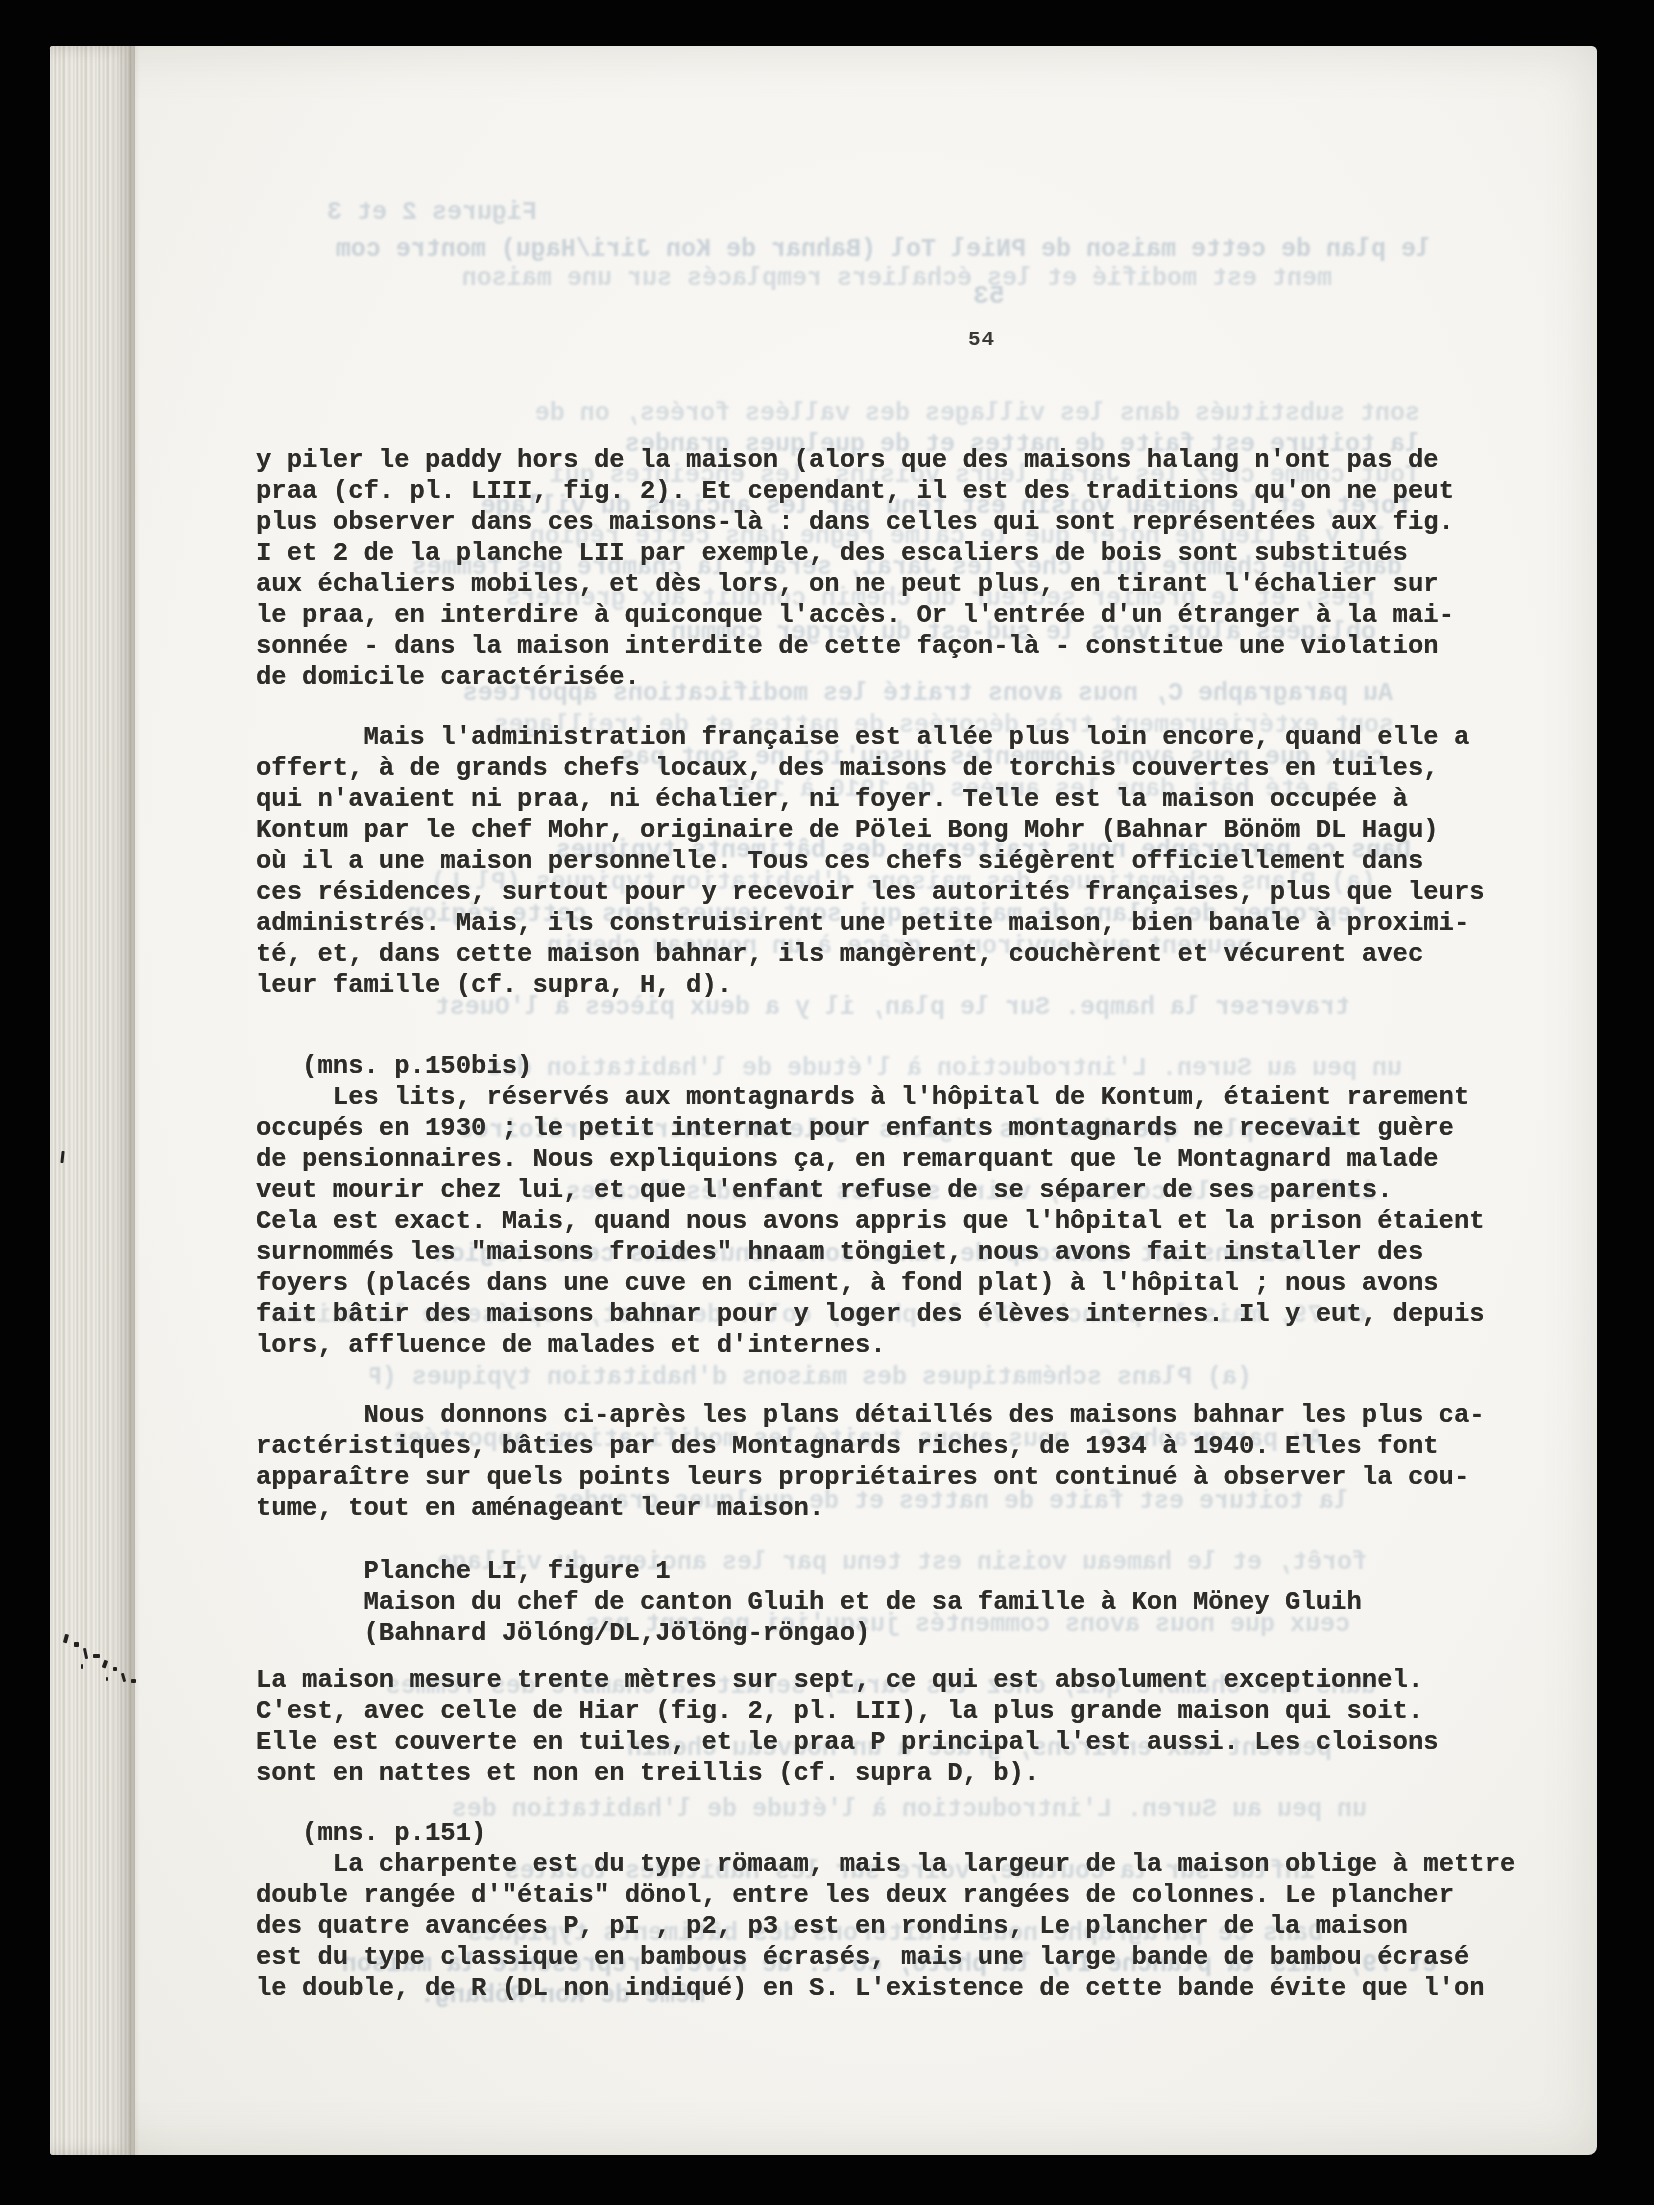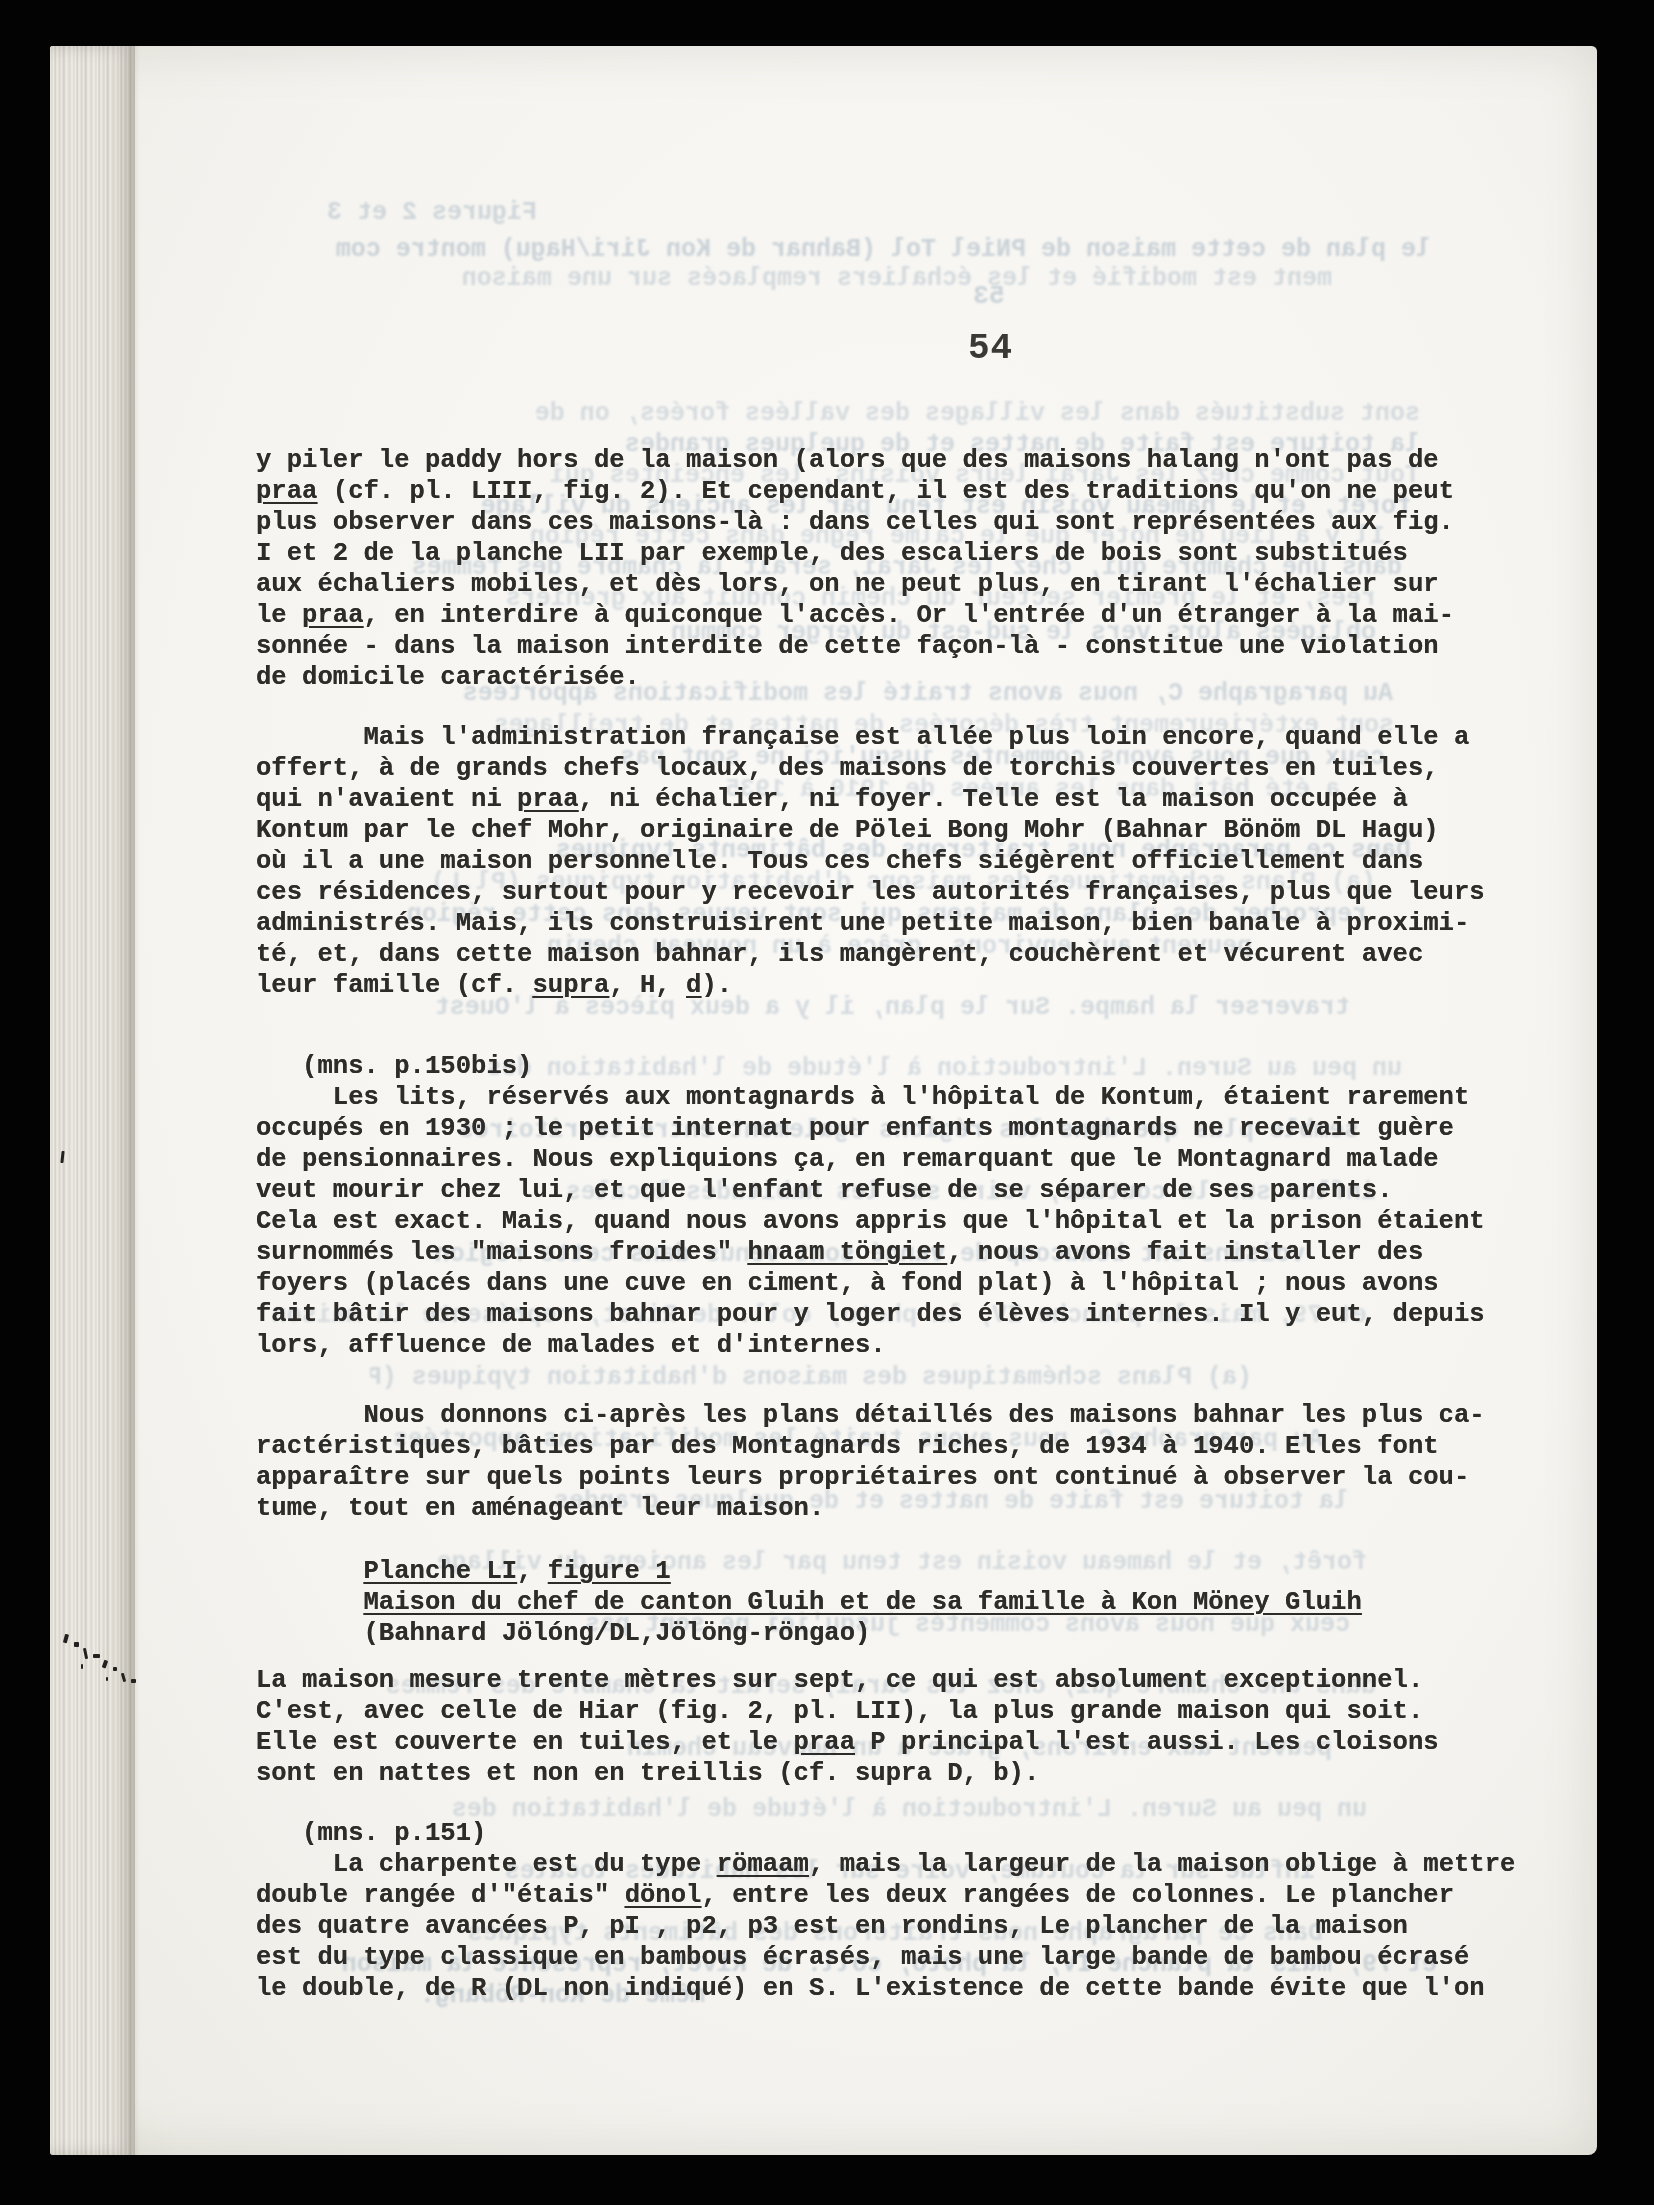--- a/index.html
+++ b/index.html
@@ -21,23 +21,23 @@
             #f0eee8 16px, #dbd8d0 19.4px, #efede7 22px);
         box-shadow:inset -12.4px 0 16px rgba(90,85,72,0.25);}
   .page-edges::after{content:"";position:absolute;right:-5.3px;top:0;bottom:0;width:10.6px;
         background:linear-gradient(90deg, rgba(150,145,130,0.25), rgba(0,0,0,0));}
 
   
   .text{position:absolute;left:206px;top:399px;width:1288px;
         font-size:25.6px;font-weight:bold;line-height:31px;color:#2e2c29;
         white-space:pre;text-shadow:0 0 0.4px rgba(46,44,41,0.75);}
   .text .line{height:31px;}
-  .text .u{text-decoration:underline;text-decoration-thickness:2.2px;text-underline-offset:4.4px;}
+  .text .u{text-decoration-thickness:2.2px;text-underline-offset:4.4px;}
 
-  .page-num{position:absolute;left:918px;top:282px;font-size:36px;font-weight:bold;
+  .page-num{position:absolute;left:918px;top:282px;font-size:21px;font-weight:bold;
         color:#3a3936;letter-spacing:0.9px;}
   .ghost-num{position:absolute;left:923px;top:235px;font-size:26.5px;font-weight:bold;
         color:#9fb0bd;opacity:.5;transform:scaleX(-1);filter:blur(1.2px);}
 
   
   .bleed{position:absolute;inset:0;overflow:hidden;border-radius:2.6px 5.3px 8.8px 3.5px;}
   .bleed .bl{position:absolute;font-size:25px;font-weight:bold;color:#9fafbe;
         white-space:nowrap;overflow:hidden;transform:scaleX(-1);
         filter:blur(1.3px);}
 

